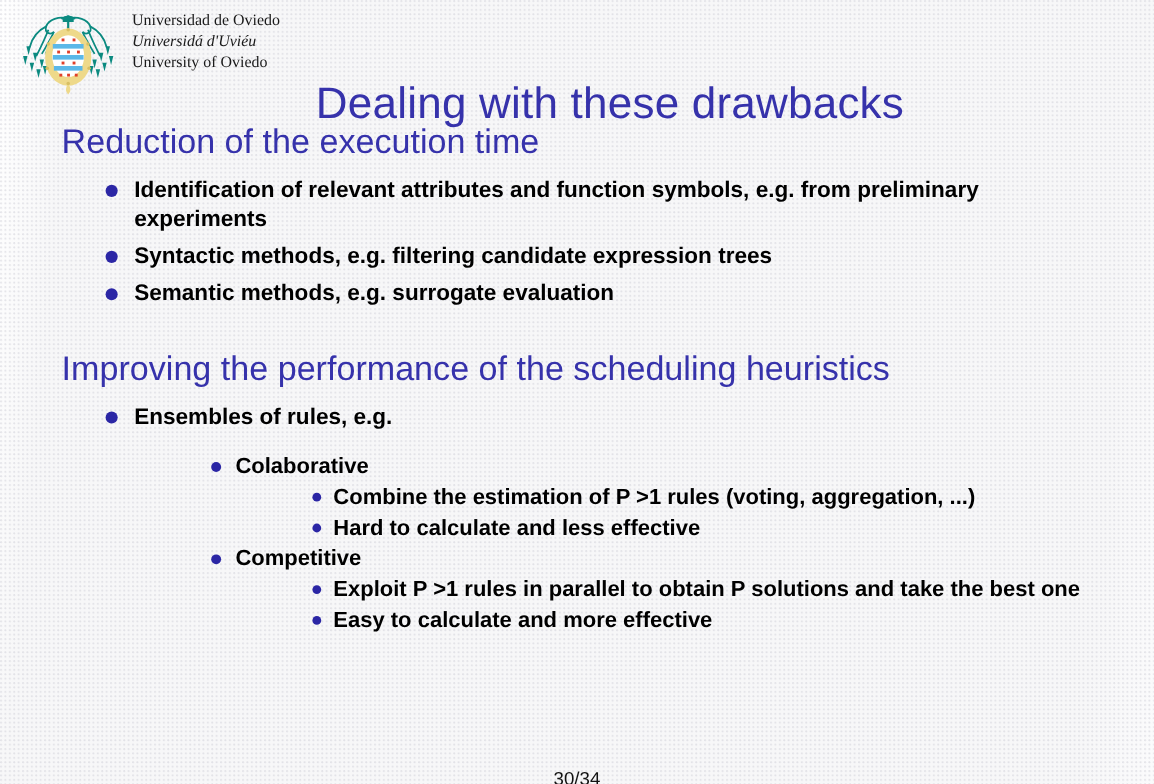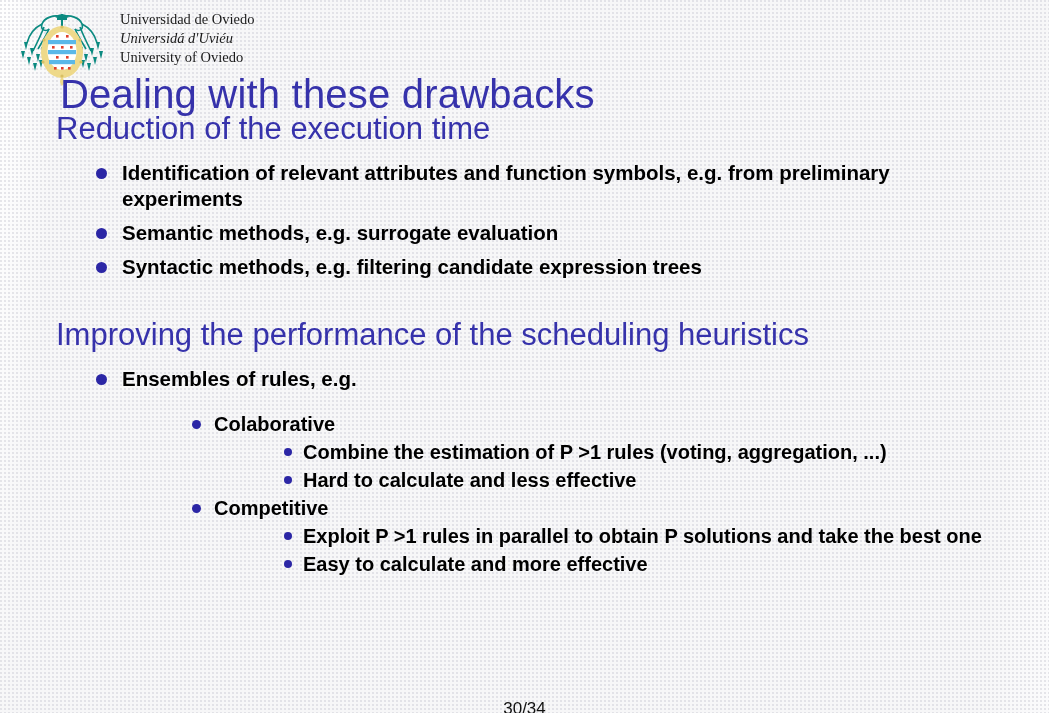--- a/index.html
+++ b/index.html
@@ -47,20 +47,21 @@
   .logo-text .l1 { font-size: 14.5px; }
   .logo-text .l2 { font-size: 14.5px; font-style: italic; }
   .logo-text .l3 { font-size: 14.5px; }
 
   
   .slide-title {
     position: absolute;
     left: 0;
     right: 0;
     top: 30px;
+    text-align: center;
     color: #3632ab;
     font-size: 40px;
     font-weight: 400;
     letter-spacing: 0.2px;
     padding-left: 60px;
     margin-top: 42px;
   }
 
   
   .body-area {
@@ -219,25 +220,25 @@
   <div class="body-area">
 
     <h2 class="section-heading">Reduction of the execution time</h2>
     <ul class="lvl lvl1">
       <li class="item">
         <span class="bullet"></span>
         <span class="txt wide">Identification of relevant attributes and function symbols, e.g. from preliminary experiments</span>
       </li>
       <li class="item">
         <span class="bullet"></span>
+        <span class="txt wide">Syntactic methods, e.g. filtering candidate expression trees</span>
+      </li>
+      <li class="item">
+        <span class="bullet"></span>
         <span class="txt wide">Semantic methods, e.g. surrogate evaluation</span>
-      </li>
-      <li class="item">
-        <span class="bullet"></span>
-        <span class="txt wide">Syntactic methods, e.g. filtering candidate expression trees</span>
       </li>
     </ul>
 
     <h2 class="section-heading second">Improving the performance of the scheduling heuristics</h2>
     <ul class="lvl lvl1">
       <li class="item">
         <span class="bullet"></span>
         <span class="txt wide">Ensembles of rules, e.g.</span>
 
         <ul class="lvl lvl2">

